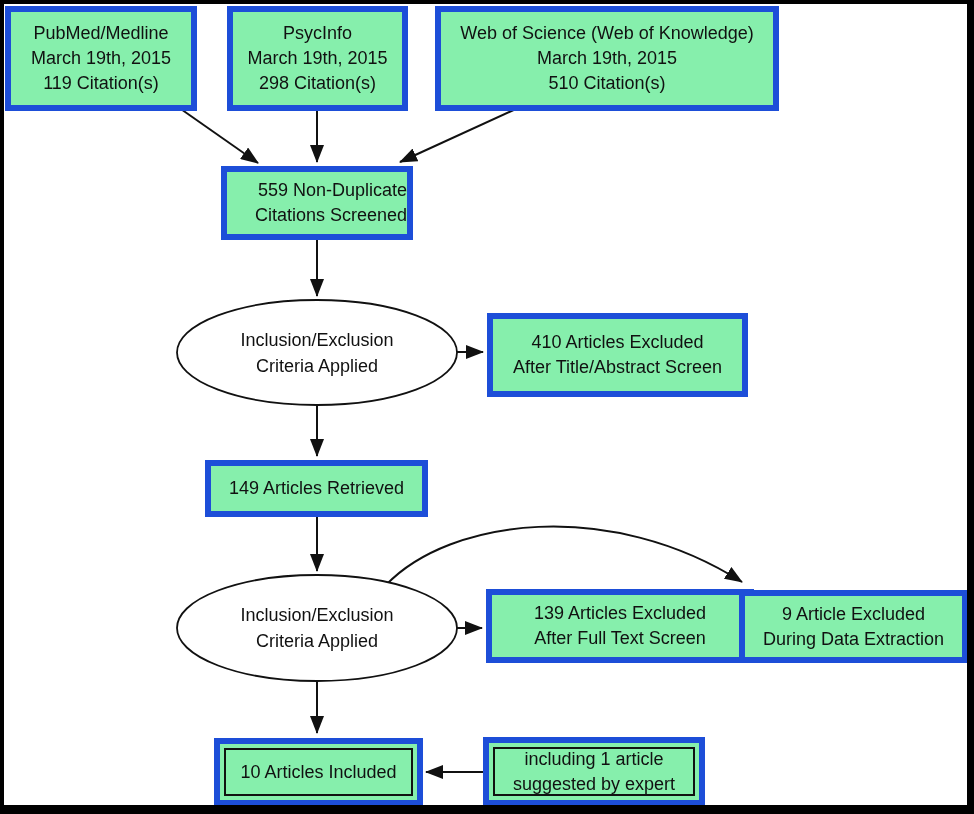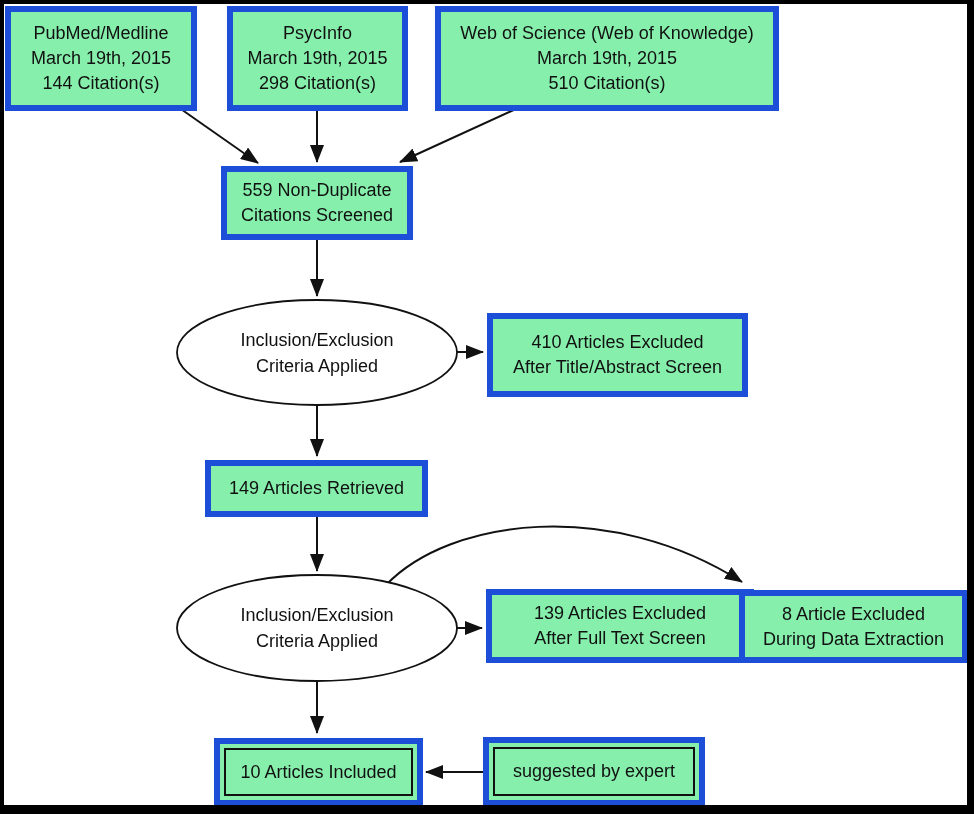--- a/index.html
+++ b/index.html
@@ -53,36 +53,36 @@
       <path d="M483,772 L426,772" marker-end="url(#arw)"></path>
       <path d="M386,585 C450,518 610,498 742,582" marker-end="url(#arw)"></path>
       <ellipse cx="317" cy="352.5" rx="140" ry="52.5" fill="#fff" stroke-width="1.8"></ellipse>
       <ellipse cx="317" cy="628" rx="140" ry="53" fill="#fff" stroke-width="1.8"></ellipse>
     </g>
   </svg>
 
   <div class="box" style="left:1px; top:2px; width:192px; height:105px;">
     <span>PubMed/Medline</span>
     <span>March 19th, 2015</span>
-    <span>144 Citation(s)</span>
+    <span>119 Citation(s)</span>
   </div>
 
   <div class="box" style="left:223px; top:2px; width:181px; height:105px;">
     <span>PsycInfo</span>
     <span>March 19th, 2015</span>
     <span>298 Citation(s)</span>
   </div>
 
   <div class="box" style="left:431px; top:2px; width:344px; height:105px;">
     <span>Web of Science (Web of Knowledge)</span>
     <span>March 19th, 2015</span>
     <span>510 Citation(s)</span>
   </div>
 
-  <div class="box" style="left:217px; top:162px; width:192px; height:74px;">
+  <div class="box" style="left:217px; top:162px; width:192px; height:74px;align-items:flex-end;">
     <span>559 Non-Duplicate</span>
     <span>Citations Screened</span>
   </div>
 
   <div class="etext" style="left:173px; top:296px; width:280px; height:105px;">
     <span>Inclusion/Exclusion</span>
     <span>Criteria Applied</span>
   </div>
 
   <div class="box" style="left:483px; top:309px; width:261px; height:84px;">
@@ -98,29 +98,30 @@
     <span>Inclusion/Exclusion</span>
     <span>Criteria Applied</span>
   </div>
 
   <div class="box" style="left:482px; top:585px; width:268px; height:74px;">
     <span>139 Articles Excluded</span>
     <span>After Full Text Screen</span>
   </div>
 
   <div class="box" style="left:735px; top:586px; width:229px; height:73px;">
-    <span>8 Article Excluded</span>
+    <span>9 Article Excluded</span>
     <span>During Data Extraction</span>
   </div>
 
   <div class="box double" style="left:210px; top:734px; width:209px; height:68px;">
     <div class="inner">
       <span>10 Articles Included</span>
     </div>
   </div>
 
   <div class="box double" style="left:479px; top:733px; width:222px; height:69px;">
     <div class="inner">
+      <span>including 1 article</span>
       <span>suggested by expert</span>
     </div>
   </div>
 
 </div>
 
 </body></html>

